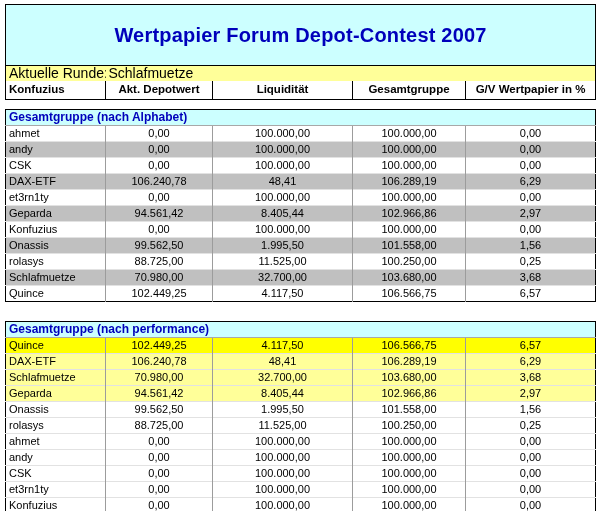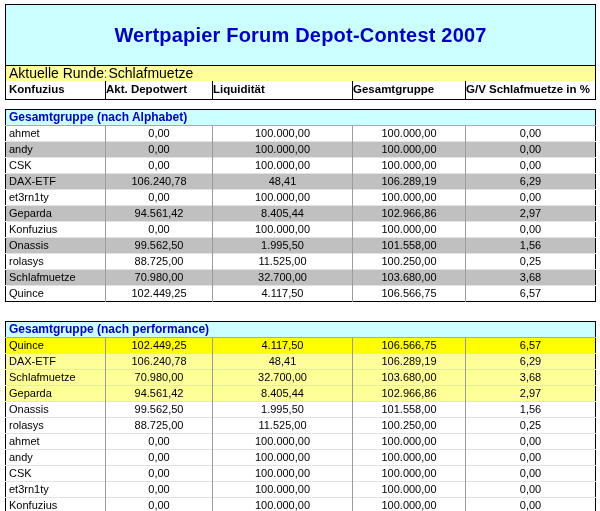--- a/index.html
+++ b/index.html
@@ -28,21 +28,21 @@
     letter-spacing:0.2px;
   }
   .info-row td {
     height:15px; background:var(--info-bg, #FFFF99);
     font-size:14px; line-height:15px; text-align:left;
     padding-left:3px; white-space:nowrap; overflow:hidden;
   }
   .info-row.black-bottom td { border-bottom:1px solid #000; }
   .col-header-row td {
     height:18px; background:#fff; font-size:11.5px; font-weight:bold;
-    line-height:17px; white-space:nowrap; overflow:hidden;
+    text-align:center; line-height:17px; white-space:nowrap; overflow:hidden;
   }
   .col-header-row td.first { text-align:left; padding-left:3px; }
   .col-header-row td + td { border-left:1px solid #000; }
 
   
   .section { border:1px solid #000; }
   .section.first { margin-top:9px; }
   .section.second { margin-top:19px; }
   .sec-header td {
     height:16px; background:var(--title-bg, #CCFFFF);
@@ -84,21 +84,21 @@
       </tr>
       <tr class="info-row">
         <td>Aktuelle Runde:</td>
         <td colspan="4">Schlafmuetze</td>
       </tr>
       <tr class="col-header-row">
         <td class="first">Konfuzius</td>
         <td>Akt. Depotwert</td>
         <td>Liquidität</td>
         <td>Gesamtgruppe</td>
-        <td>G/V Schlafmuetze in %</td>
+        <td>G/V Wertpapier in %</td>
       </tr>
     </tbody>
   </table>
 
   <table class="section first">
     <colgroup>
         <col class="c1">
         <col class="c2">
         <col class="c3">
         <col class="c4">

